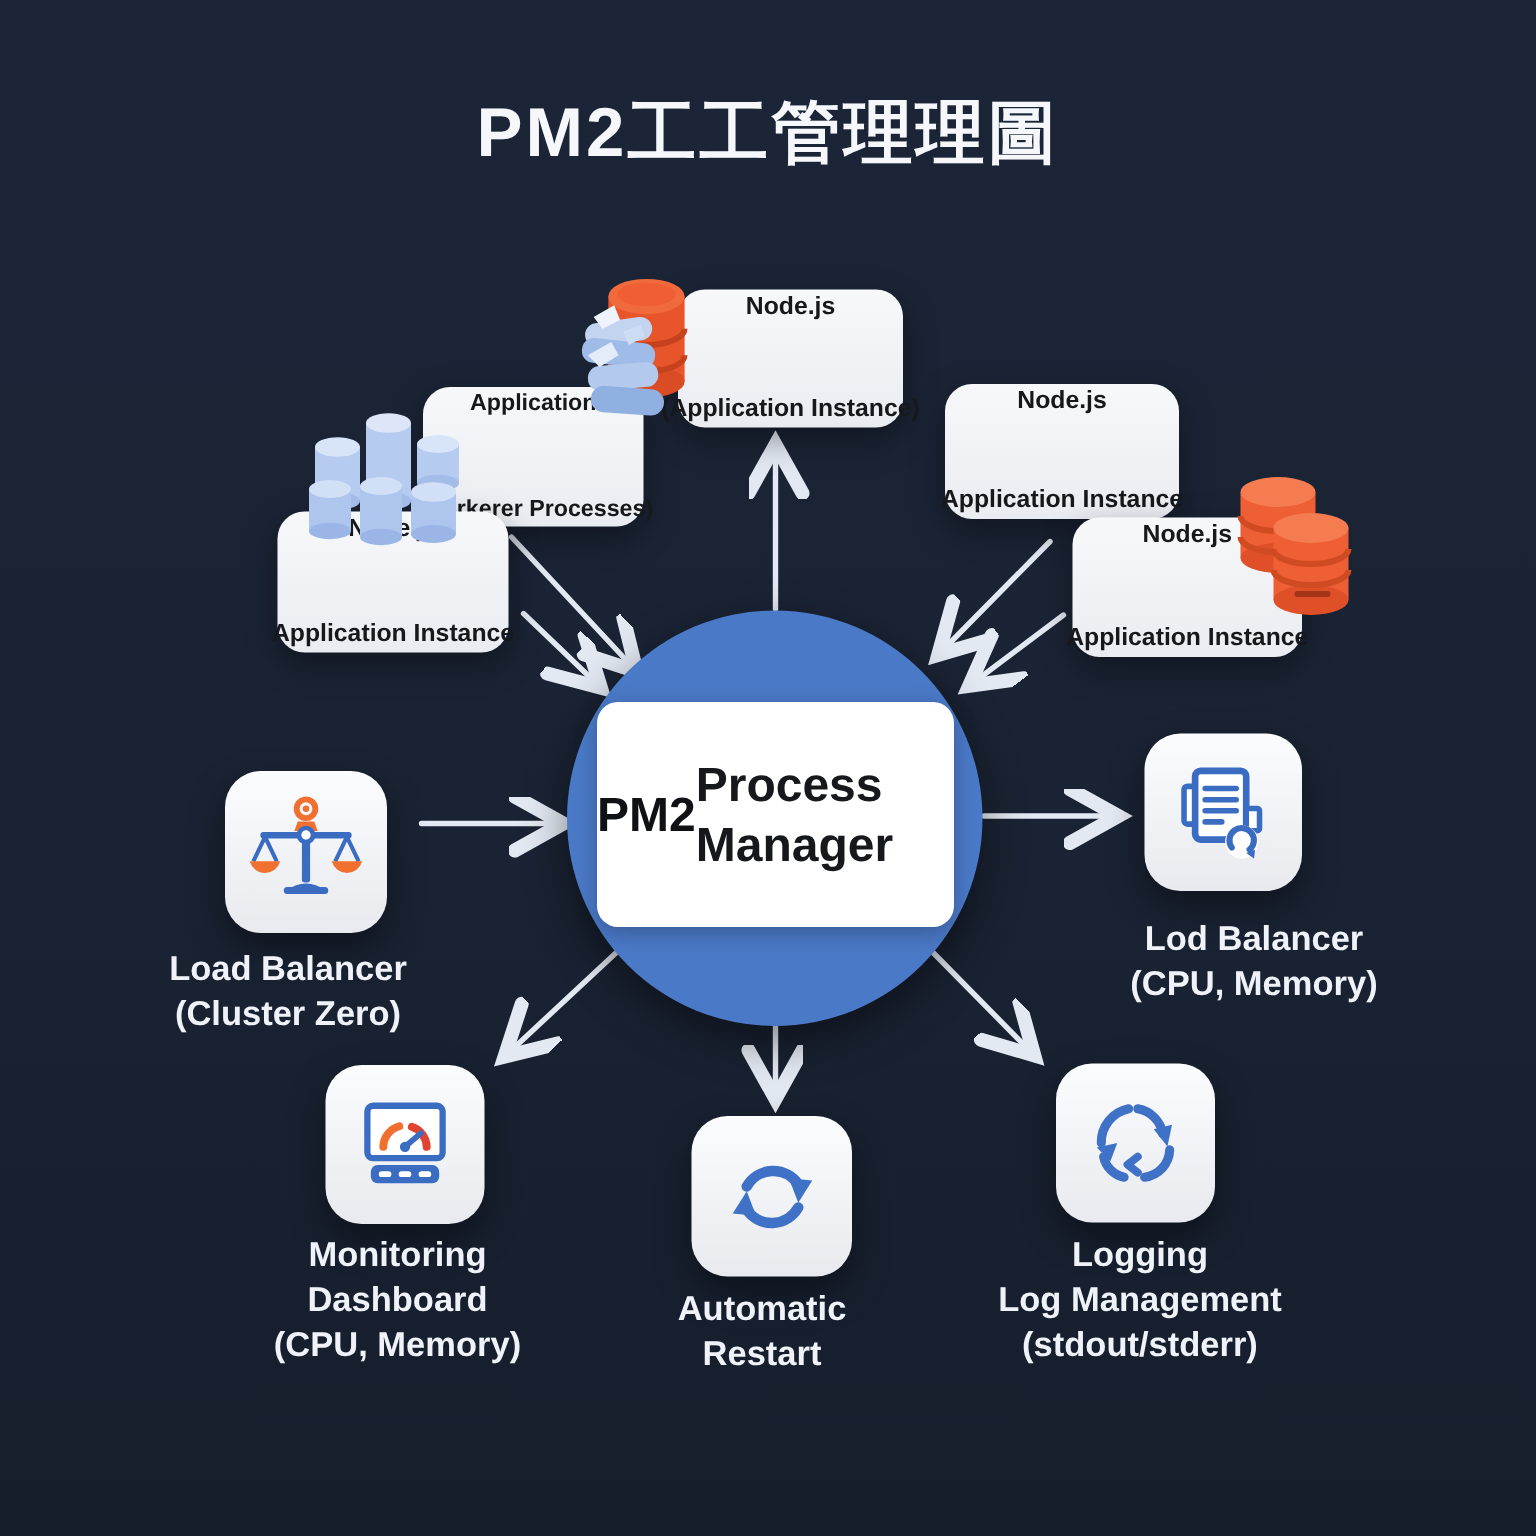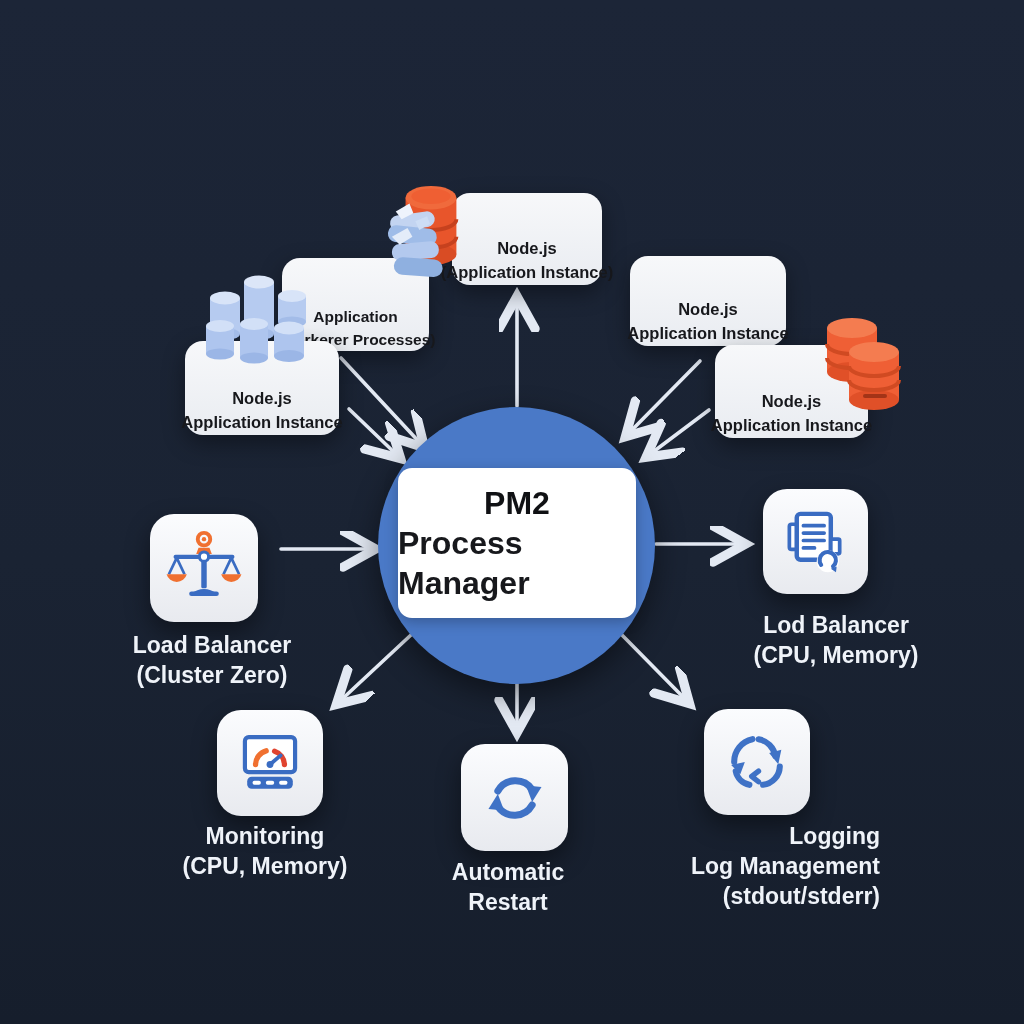--- a/index.html
+++ b/index.html
@@ -7,32 +7,32 @@
     position:relative;width:1024px;height:1024px;overflow:hidden;
     background:linear-gradient(180deg,#1c2537 0%,#1a2333 55%,#161e2c 100%);
     font-family:"Liberation Sans",sans-serif;
   }
   .title{
     position:absolute;left:0;top:58px;width:100%;text-align:center;
     color:#f5f7fb;font-size:46px;font-weight:700;letter-spacing:2px;
   }
   .node-box{
     position:absolute;background:linear-gradient(180deg,#f7f8fa,#e9ecf1);
-    border-radius:18px;display:flex;flex-direction:column;align-items:center;justify-content:flex-end;
+    border-radius:18px;display:flex;flex-direction:column;align-items:center;justify-content:space-between;
     color:#17181c;font-weight:600;text-align:center;line-height:1.45;
     box-shadow:0 8px 22px rgba(0,0,0,.38);
   }
   .node-box .l{display:block;white-space:nowrap;}
   .hub-circle{
     position:absolute;left:378px;top:407px;width:277px;height:277px;border-radius:50%;
     background:#4a79c7;box-shadow:0 10px 30px rgba(0,0,0,.45);
   }
   .hub-card{
     position:absolute;left:398px;top:468px;width:238px;height:150px;border-radius:14px;
-    background:#ffffff;display:flex;flex-direction:column;align-items:center;justify-content:center;
+    background:#ffffff;display:flex;align-items:center;justify-content:center;
     box-shadow:0 4px 14px rgba(0,0,0,.25);
   }
   .hub-card .h1{font-size:32px;font-weight:700;color:#101114;line-height:1.25;}
   .hub-card .h2{font-size:32px;font-weight:600;color:#17181c;line-height:1.25;}
   .tile{
     position:absolute;background:linear-gradient(180deg,#fbfcfe,#e8eaef);
     border-radius:24px;display:flex;align-items:center;justify-content:center;
     box-shadow:0 10px 24px rgba(0,0,0,.42);
   }
   .feat-label{
@@ -41,20 +41,21 @@
   }
   .feat-label .l{display:block;white-space:nowrap;}
   svg.arrows{position:absolute;left:0;top:0;width:1024px;height:1024px;pointer-events:none;}
   .icon-free{position:absolute;}
 </style>
 </head>
 <body>
 
 <div class="stage">
 
+  <div class="title">PM2工工管理理圖</div>
 
   <svg class="arrows" viewBox="0 0 1024 1024">
     <defs>
       <marker id="ah" markerWidth="14" markerHeight="14" refX="9" refY="5" orient="auto">
         <path d="M1,0 L10,5 L1,10" fill="none" stroke="#e3e9f3" stroke-width="2.6" stroke-linecap="round"></path>
       </marker>
     </defs>
     <g stroke="#e3e9f3" stroke-width="3.6" stroke-linecap="round" fill="none">
       <line x1="517" y1="406" x2="517" y2="300" marker-end="url(#ah)"></line>
       <line x1="341" y1="358" x2="422" y2="445" marker-end="url(#ah)"></line>
@@ -222,40 +223,41 @@
       <path d="M20,50 A30,30 0 0 1 44,20" stroke="#3f72c6" stroke-width="8" fill="none" stroke-linecap="round"></path>
       <path d="M52,20 A27,27 0 0 1 74,42" stroke="#3f72c6" stroke-width="8" fill="none" stroke-linecap="round"></path>
       <path d="M66,38 L82,34 L78,53 z" fill="#3f72c6"></path>
       <path d="M80,56 A25,25 0 0 1 58,80" stroke="#3f72c6" stroke-width="8" fill="none" stroke-linecap="round"></path>
       <path d="M40,80 A23,23 0 0 1 22,62" stroke="#3f72c6" stroke-width="8" fill="none" stroke-linecap="round"></path>
       <path d="M28,66 L16,54 L34,50 z" fill="#3f72c6"></path>
       <path d="M52,62 l-9,7 l9,7" stroke="#3f72c6" stroke-width="7" fill="none" stroke-linecap="round" stroke-linejoin="round"></path>
     </svg>
   </div>
 
-  <div class="feat-label" style="left:92px;top:631px;">
+  <div class="feat-label" style="left:72px;top:631px;">
     <span class="l">Load Balancer</span>
     <span class="l">(Cluster Zero)</span>
   </div>
 
   <div class="feat-label" style="left:716px;top:611px;">
     <span class="l">Lod Balancer</span>
     <span class="l">(CPU, Memory)</span>
   </div>
 
   <div class="feat-label" style="left:145px;top:822px;">
     <span class="l">Monitoring</span>
+    <span class="l">Dashboard</span>
     <span class="l">(CPU, Memory)</span>
   </div>
 
   <div class="feat-label" style="left:388px;top:858px;">
     <span class="l">Automatic</span>
     <span class="l">Restart</span>
   </div>
 
 
-  <div class="feat-label" style="left:640px;top:822px;text-align:right;">
+  <div class="feat-label" style="left:640px;top:822px;">
     <span class="l">Logging</span>
     <span class="l">Log Management</span>
     <span class="l">(stdout/stderr)</span>
   </div>
 
 </div>
 
 </body></html>

